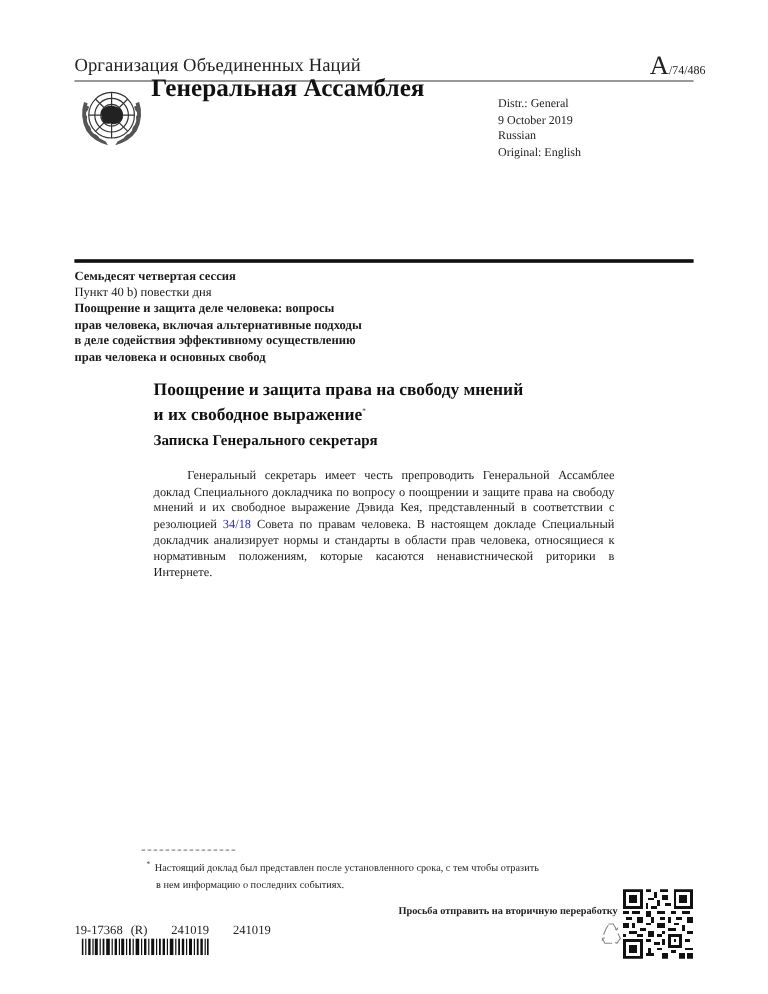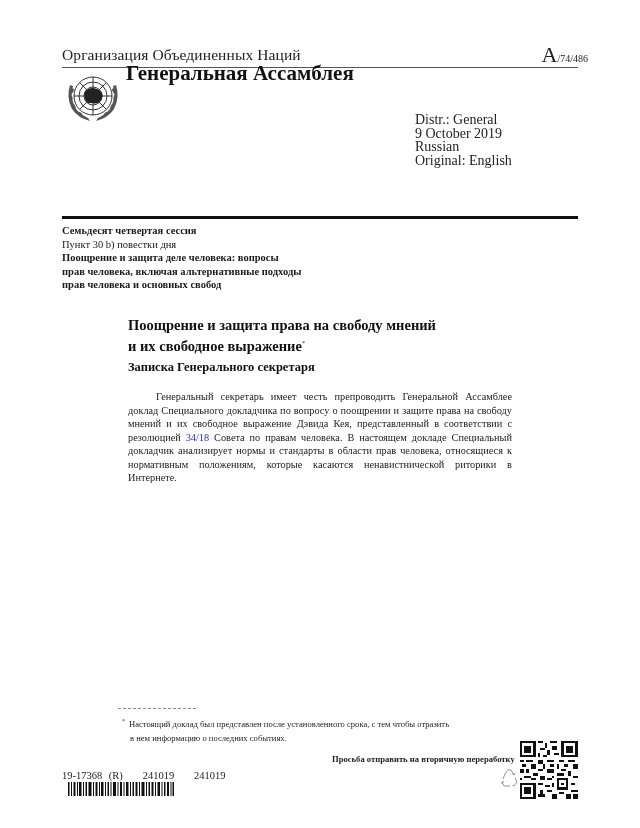--- a/index.html
+++ b/index.html
@@ -40,24 +40,23 @@
       left: 64px; top: 71px; width: 58px; height: 54px;
     }
     .assembly-title {
       left: 126px; top: 61px;
       font-size: 21px;
       font-weight: bold;
       color: #111;
     }
     .distr {
       left: 415px; top: 80px;
-      font-size: 14px;
+      font-size: 10px;
       line-height: 13.5px;
       color: #222;
-      margin-top: 33px;
     }
     .rule-bottom {
       left: 62px; top: 216px; width: 516px; height: 2.5px;
       background: #111;
     }
 
     
     .session {
       left: 62px; top: 224px;
       font-size: 10.5px;
@@ -172,23 +171,24 @@
   <div>Distr.: General</div>
   <div>9 October 2019</div>
   <div>Russian</div>
   <div>Original: English</div>
 </div>
 
 <div class="abs rule-bottom"></div>
 
 <div class="abs session">
   <div class="bold">Семьдесят четвертая сессия</div>
-  <div>Пункт 30 b) повестки дня</div>
+  <div>Пункт 40 b) повестки дня</div>
   <div class="bold">Поощрение и защита деле человека: вопросы</div>
   <div class="bold">прав человека, включая альтернативные подходы</div>
+  <div class="bold">в деле содействия эффективному осуществлению</div>
   <div class="bold">прав человека и основных свобод</div>
 </div>
 
 <div class="abs main-title">
   <div>Поощрение и защита права на свободу мнений</div>
   <div><span>и их свободное выражение</span><sup>*</sup></div>
 </div>
 
 <div class="abs sub-title">Записка Генерального секретаря</div>
 

